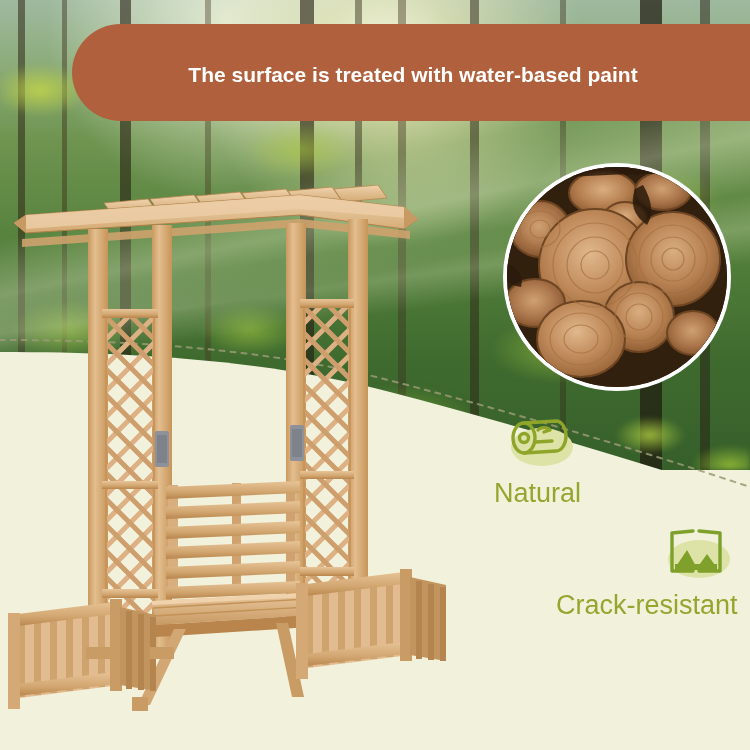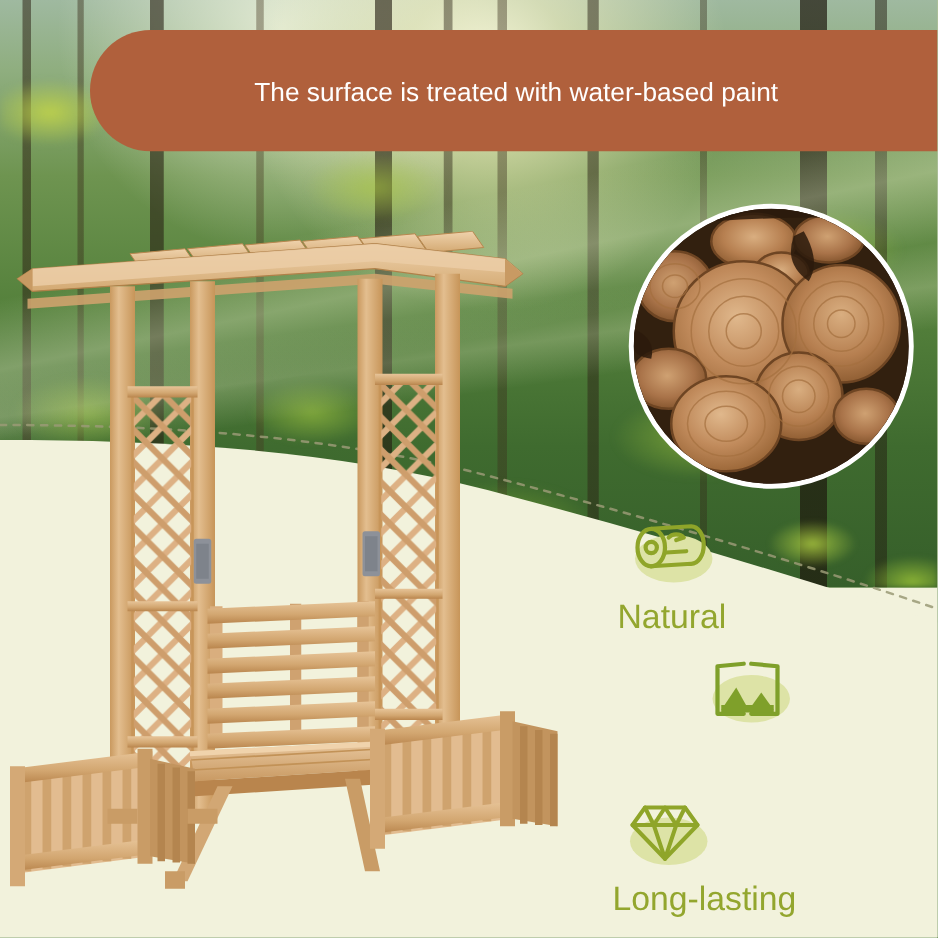--- a/index.html
+++ b/index.html
@@ -77,31 +77,31 @@
   .cream{position:absolute;left:0;top:0;width:750px;height:750px;}
   .cream svg{display:block;}
 
   
   .banner{position:absolute;left:72px;top:24px;width:700px;height:97px;
     background:#B0603C;border-radius:49px 0 0 49px;
     display:flex;flex-direction:column;align-items:center;justify-content:center;
     padding-right:18px;box-sizing:border-box;}
   .banner h1{margin:0;color:#fff;font-size:33px;font-weight:bold;letter-spacing:.1px;
     line-height:1.05;white-space:nowrap;}
-  .banner h2{margin:6px 0 0 0;color:#fff;font-size:21px;font-weight:normal;
+  .banner h2{margin:6px 0 0 0;color:#fff;font-size:21px;font-weight:bold;
     line-height:1.05;white-space:nowrap;text-align:center;}
 
   
   .log-inset{position:absolute;left:503px;top:163px;width:228px;height:228px;
     border-radius:50%;border:4px solid #ffffff;box-sizing:border-box;overflow:hidden;
     background:#2b1b10;}
   .log-inset svg{display:block;}
 
   
-  .feature{position:absolute;display:flex;flex-direction:column;align-items:flex-start;}
+  .feature{position:absolute;display:flex;flex-direction:column;align-items:flex-end;}
   .feature .ico{position:relative;width:84px;height:70px;display:flex;
     align-items:center;justify-content:center;}
   .feature .ico .blob{position:absolute;left:14px;top:24px;width:62px;height:38px;
     border-radius:50%;background:#DDE3A6;}
   .feature .ico svg{position:relative;display:block;}
   .feature .lbl{margin-top:4px;font-size:27px;color:#93A62E;white-space:nowrap;}
 
   #feat-0{left:494px;top:404px;}
   #feat-1{left:556px;top:516px;}
   #feat-2{left:490px;top:630px;}
@@ -374,31 +374,17 @@
       <svg width="58" height="50" viewBox="0 0 58 50">
         <g fill="none" stroke="#7FA02A" stroke-width="3.4" stroke-linecap="round" stroke-linejoin="round">
           <path d="M26,5 L5,7 L5,45 L26,45"></path>
           <path d="M32,5 L53,7 L53,45 L32,45"></path>
         </g>
         <path d="M8,42 L20,24 L30,42 Z" fill="#7FA02A"></path>
         <path d="M30,42 L40,28 L50,42 Z" fill="#7FA02A"></path>
         <path d="M8,38 L50,38 L50,44 L8,44 Z" fill="#7FA02A"></path>
       </svg>
     </div>
-  </div>
-
-  <div class="feature" id="feat-2">
-    <div class="ico">
-      <div class="blob"></div>
-      <svg width="56" height="50" viewBox="0 0 56 50">
-        <g fill="none" stroke="#8FA529" stroke-width="3.2" stroke-linecap="round" stroke-linejoin="round">
-          <path d="M12,6 L44,6 L54,20 L28,47 L2,20 Z"></path>
-          <path d="M2,20 L54,20"></path>
-          <path d="M12,6 L19,20 L28,47"></path>
-          <path d="M44,6 L37,20 L28,47"></path>
-          <path d="M19,20 L28,6 L37,20"></path>
-        </g>
-      </svg>
-    </div>
-    <div class="lbl">Long-lasting</div>
-  </div>
+    <div class="lbl">Crack-resistant</div>
+  </div>
+
 
 </div>
 
 </body></html>

